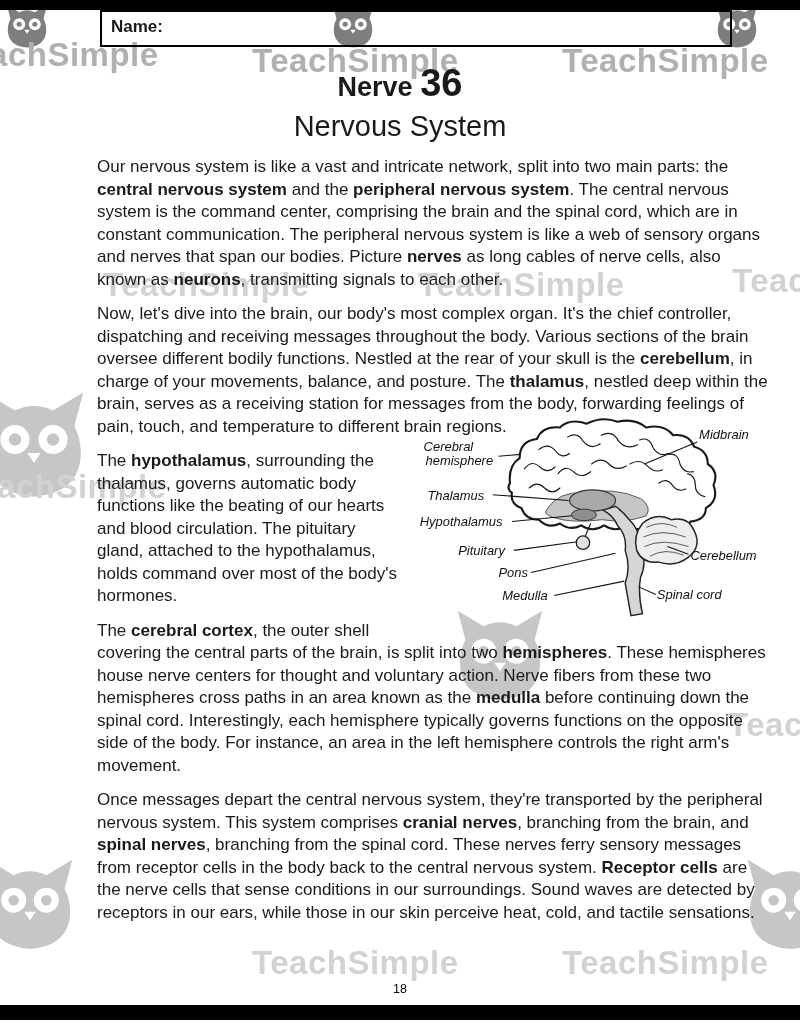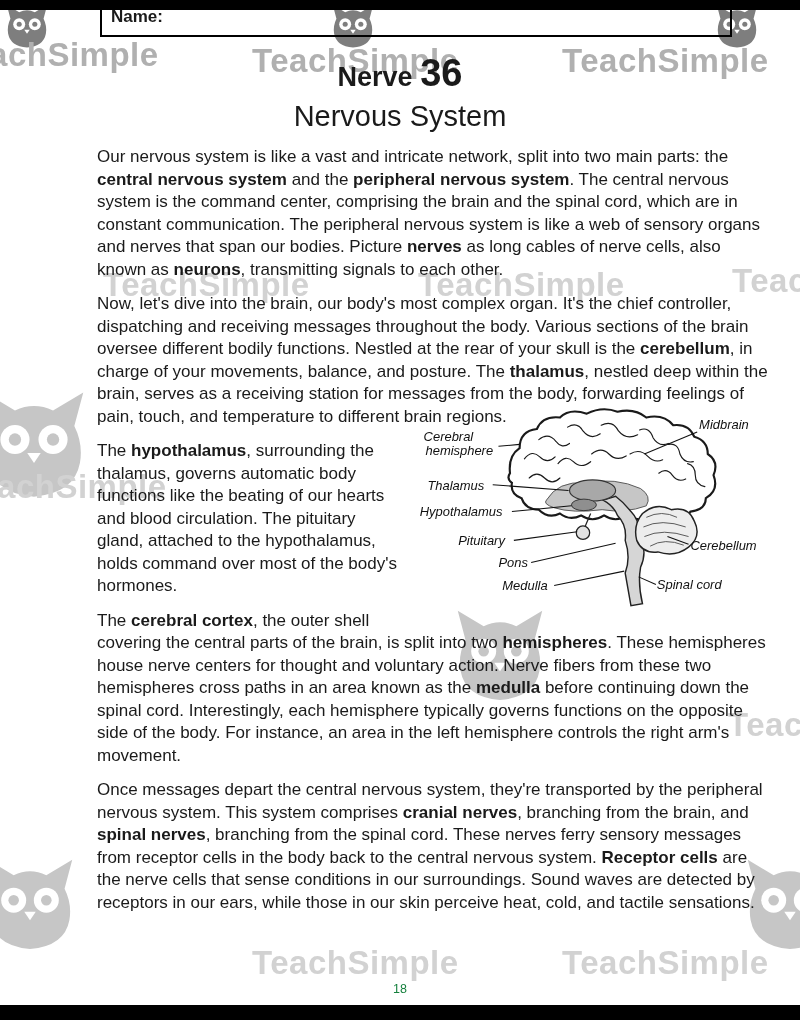--- a/index.html
+++ b/index.html
@@ -15,40 +15,40 @@
   
   .watermark-layer { position:absolute; inset:0; z-index:0; pointer-events:none; }
   .wm-text { position:absolute; font-weight:bold; font-size:33px; letter-spacing:.5px;
              white-space:nowrap; color:#d2d2d2; }
   .wm-text.toprow { color:#b0b0b0; }
   .wm-owl { position:absolute; display:block; }
   .wm-owl svg { width:100%; height:100%; display:block; }
   .wm-owl.dark { color:#7e7e7e; }
   .wm-owl.light { color:#c6c6c6; }
 
-  .flow { position:relative; z-index:1; }
+  .flow { position:relative; z-index:1; padding-top:10px; }
 
   .name-box { margin:0 68px 0 100px; height:37px; border:2px solid #000; padding:5px 9px; background:transparent; }
   .name-label { font-weight:bold; font-size:17px; }
 
   .title-block { text-align:center; margin-top:15px; line-height:1.12; }
   .lesson-line { font-size:27px; font-weight:bold; }
   .lesson-num { font-size:38px; font-weight:bold; }
   .subtitle { font-size:29px; font-weight:normal; margin-top:5px; }
 
   .content { margin:14px 26px 1px 97px; font-size:17px; line-height:22.5px; }
   .para { margin-bottom:12px; }
   .para strong { font-weight:bold; }
 
   .diagram-float { float:right; width:360px; margin:-34px 0 2px 12px;font-style:italic; }
   .brain-svg { width:100%; height:auto; display:block; }
   .brain-svg text { font-family:"Liberation Sans","DejaVu Sans",sans-serif; font-size:13.5px; fill:#111; }
 
   .page-number { position:absolute; top:982px; left:0; width:100%; text-align:center;
-                 font-size:12.5px; color:#15803d; z-index:1; }
+                 font-size:12.5px; color:#000000; z-index:1; }
 </style>
 </head>
 <body>
 
 <div class="page">
 
   <div class="top-bar"></div>
 
   <div class="watermark-layer">
     <svg width="0" height="0" style="position:absolute">

